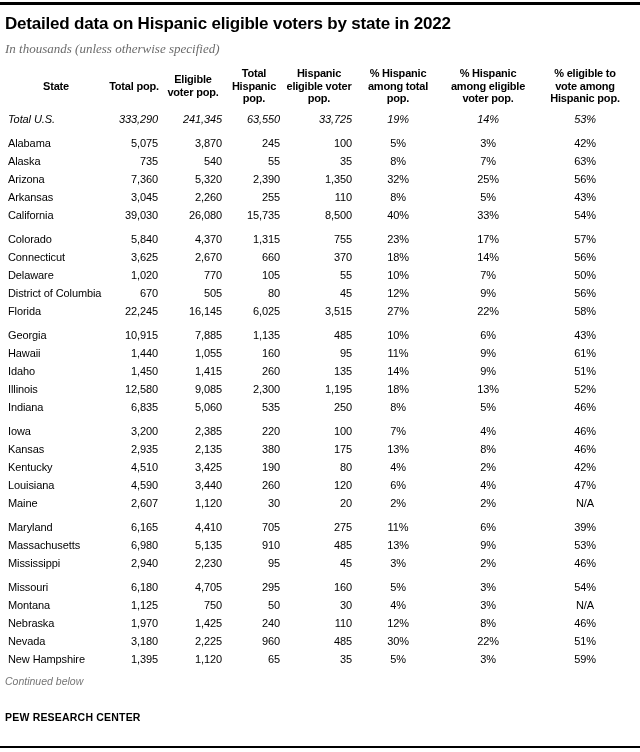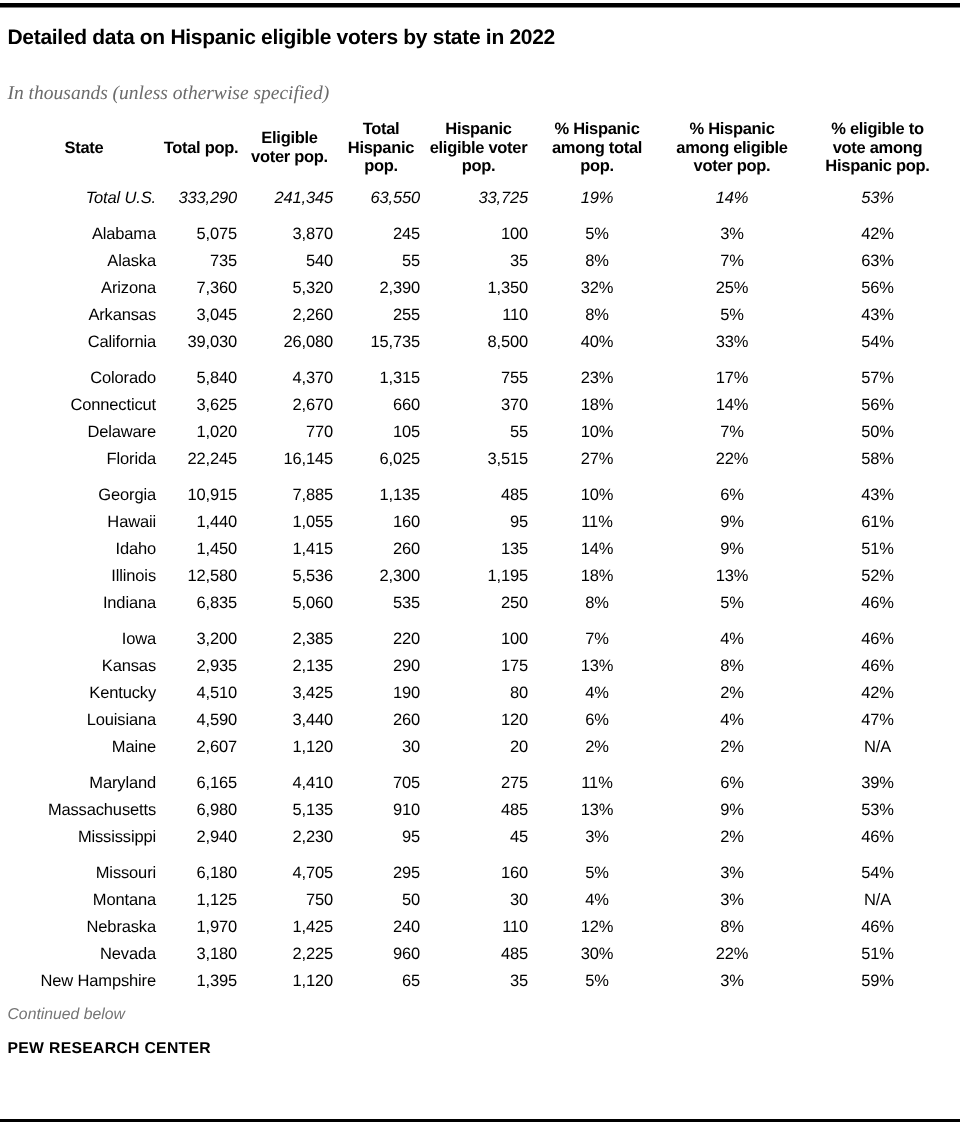--- a/index.html
+++ b/index.html
@@ -25,33 +25,33 @@
   }
   .bottom-rule {
     height: 0;
     border-top: 2px solid #000;
     position: absolute;
     left: 0;
     right: 0;
     top: 746px;
   }
   .title {
-    font-size: 14px;
+    font-size: 17px;
     line-height: 20px;
     font-weight: bold;
     letter-spacing: -0.2px;
     margin: 9px 0 0 0;
   }
   .subtitle {
     font-family: "Liberation Serif", "DejaVu Serif", serif;
     font-style: italic;
     font-size: 13px;
     line-height: 15px;
     color: #6b6b6b;
-    margin: 20px 0 0 0;
+    margin: 7px 0 0 0;
   }
   table.data-table {
     border-collapse: collapse;
     table-layout: fixed;
     width: 630px;
     margin-top: 11px;
   }
   .data-table th {
     font-size: 11px;
     line-height: 12.5px;
@@ -64,39 +64,39 @@
   }
   .data-table td {
     font-size: 11px;
     line-height: 18px;
     height: 18px;
     padding: 0 3px;
     white-space: nowrap;
     overflow: hidden;
     letter-spacing: -0.1px;
   }
-  .al-left   { text-align: right; }
+  .al-left   { text-align: left; }
   .al-right  { text-align: right; }
   .al-center { text-align: center; }
   tr.total-row td { font-style: italic; }
   tr.group-start td { padding-top: 6px; margin-left: 46px; }
   .footer {
     margin-top: 7px;
   }
   .continued-note {
     font-style: italic;
     font-size: 10.5px;
     color: #757575;
     line-height: 13px;
   }
   .source-line {
     font-weight: bold;
     font-size: 10.5px;
     letter-spacing: 0.2px;
-    margin-top: 10px;
+    margin-top: 23px;
     line-height: 13px;
   }
 </style>
 </head>
 <body>
 
 <div class="top-rule"></div>
 
 <div class="page">
 
@@ -223,20 +223,30 @@
           <td class="al-left">Delaware</td>
           <td class="al-right">1,020</td>
           <td class="al-right">770</td>
           <td class="al-right">105</td>
           <td class="al-right">55</td>
           <td class="al-center">10%</td>
           <td class="al-center">7%</td>
           <td class="al-center">50%</td>
         </tr>
         <tr>
+          <td class="al-left">District of Columbia</td>
+          <td class="al-right">670</td>
+          <td class="al-right">505</td>
+          <td class="al-right">80</td>
+          <td class="al-right">45</td>
+          <td class="al-center">12%</td>
+          <td class="al-center">9%</td>
+          <td class="al-center">56%</td>
+        </tr>
+        <tr>
           <td class="al-left">Florida</td>
           <td class="al-right">22,245</td>
           <td class="al-right">16,145</td>
           <td class="al-right">6,025</td>
           <td class="al-right">3,515</td>
           <td class="al-center">27%</td>
           <td class="al-center">22%</td>
           <td class="al-center">58%</td>
         </tr>
         <tr class="group-start">
@@ -265,21 +275,21 @@
           <td class="al-right">1,415</td>
           <td class="al-right">260</td>
           <td class="al-right">135</td>
           <td class="al-center">14%</td>
           <td class="al-center">9%</td>
           <td class="al-center">51%</td>
         </tr>
         <tr>
           <td class="al-left">Illinois</td>
           <td class="al-right">12,580</td>
-          <td class="al-right">5,536</td>
+          <td class="al-right">9,085</td>
           <td class="al-right">2,300</td>
           <td class="al-right">1,195</td>
           <td class="al-center">18%</td>
           <td class="al-center">13%</td>
           <td class="al-center">52%</td>
         </tr>
         <tr>
           <td class="al-left">Indiana</td>
           <td class="al-right">6,835</td>
           <td class="al-right">5,060</td>
@@ -296,21 +306,21 @@
           <td class="al-right">220</td>
           <td class="al-right">100</td>
           <td class="al-center">7%</td>
           <td class="al-center">4%</td>
           <td class="al-center">46%</td>
         </tr>
         <tr>
           <td class="al-left">Kansas</td>
           <td class="al-right">2,935</td>
           <td class="al-right">2,135</td>
-          <td class="al-right">290</td>
+          <td class="al-right">380</td>
           <td class="al-right">175</td>
           <td class="al-center">13%</td>
           <td class="al-center">8%</td>
           <td class="al-center">46%</td>
         </tr>
         <tr>
           <td class="al-left">Kentucky</td>
           <td class="al-right">4,510</td>
           <td class="al-right">3,425</td>
           <td class="al-right">190</td>

